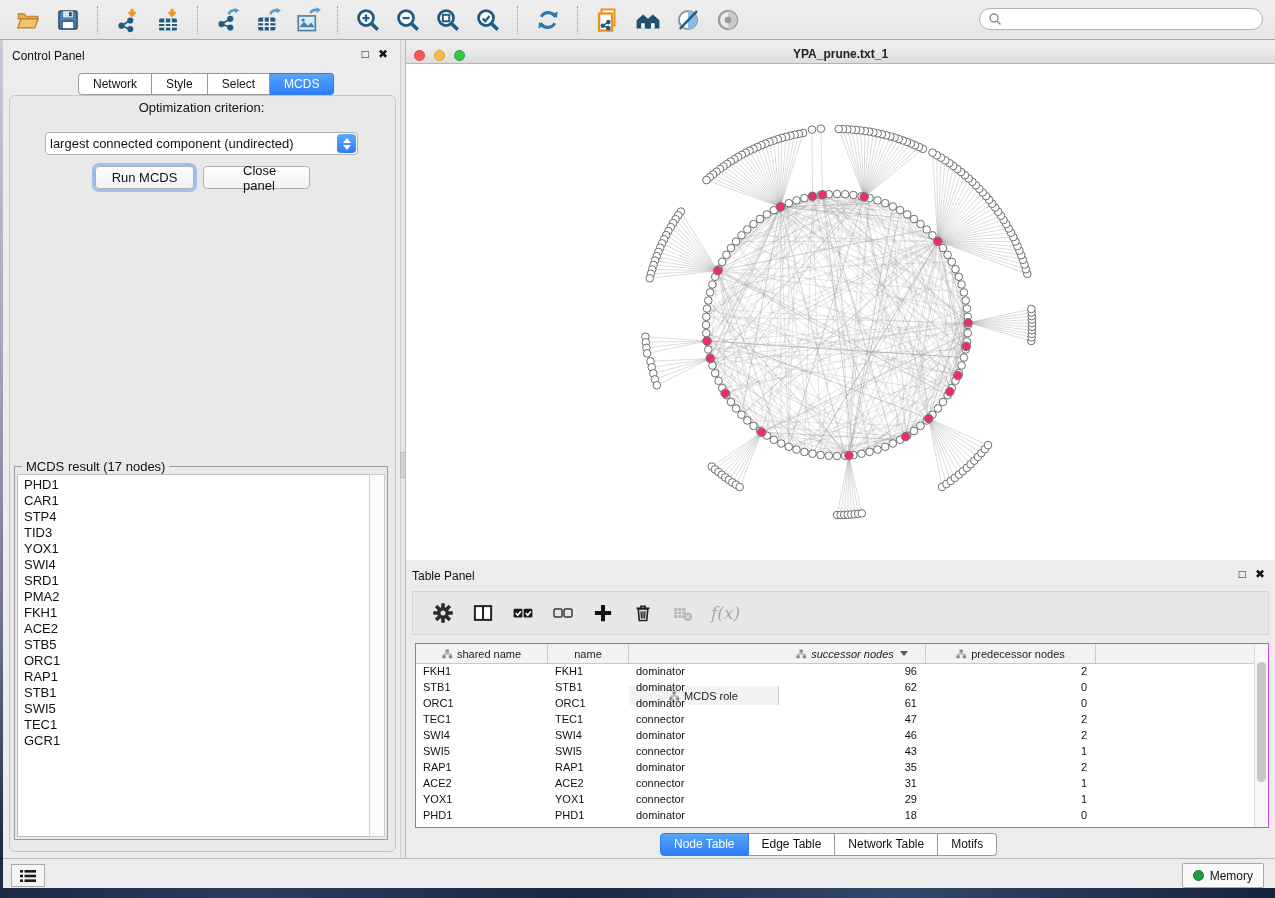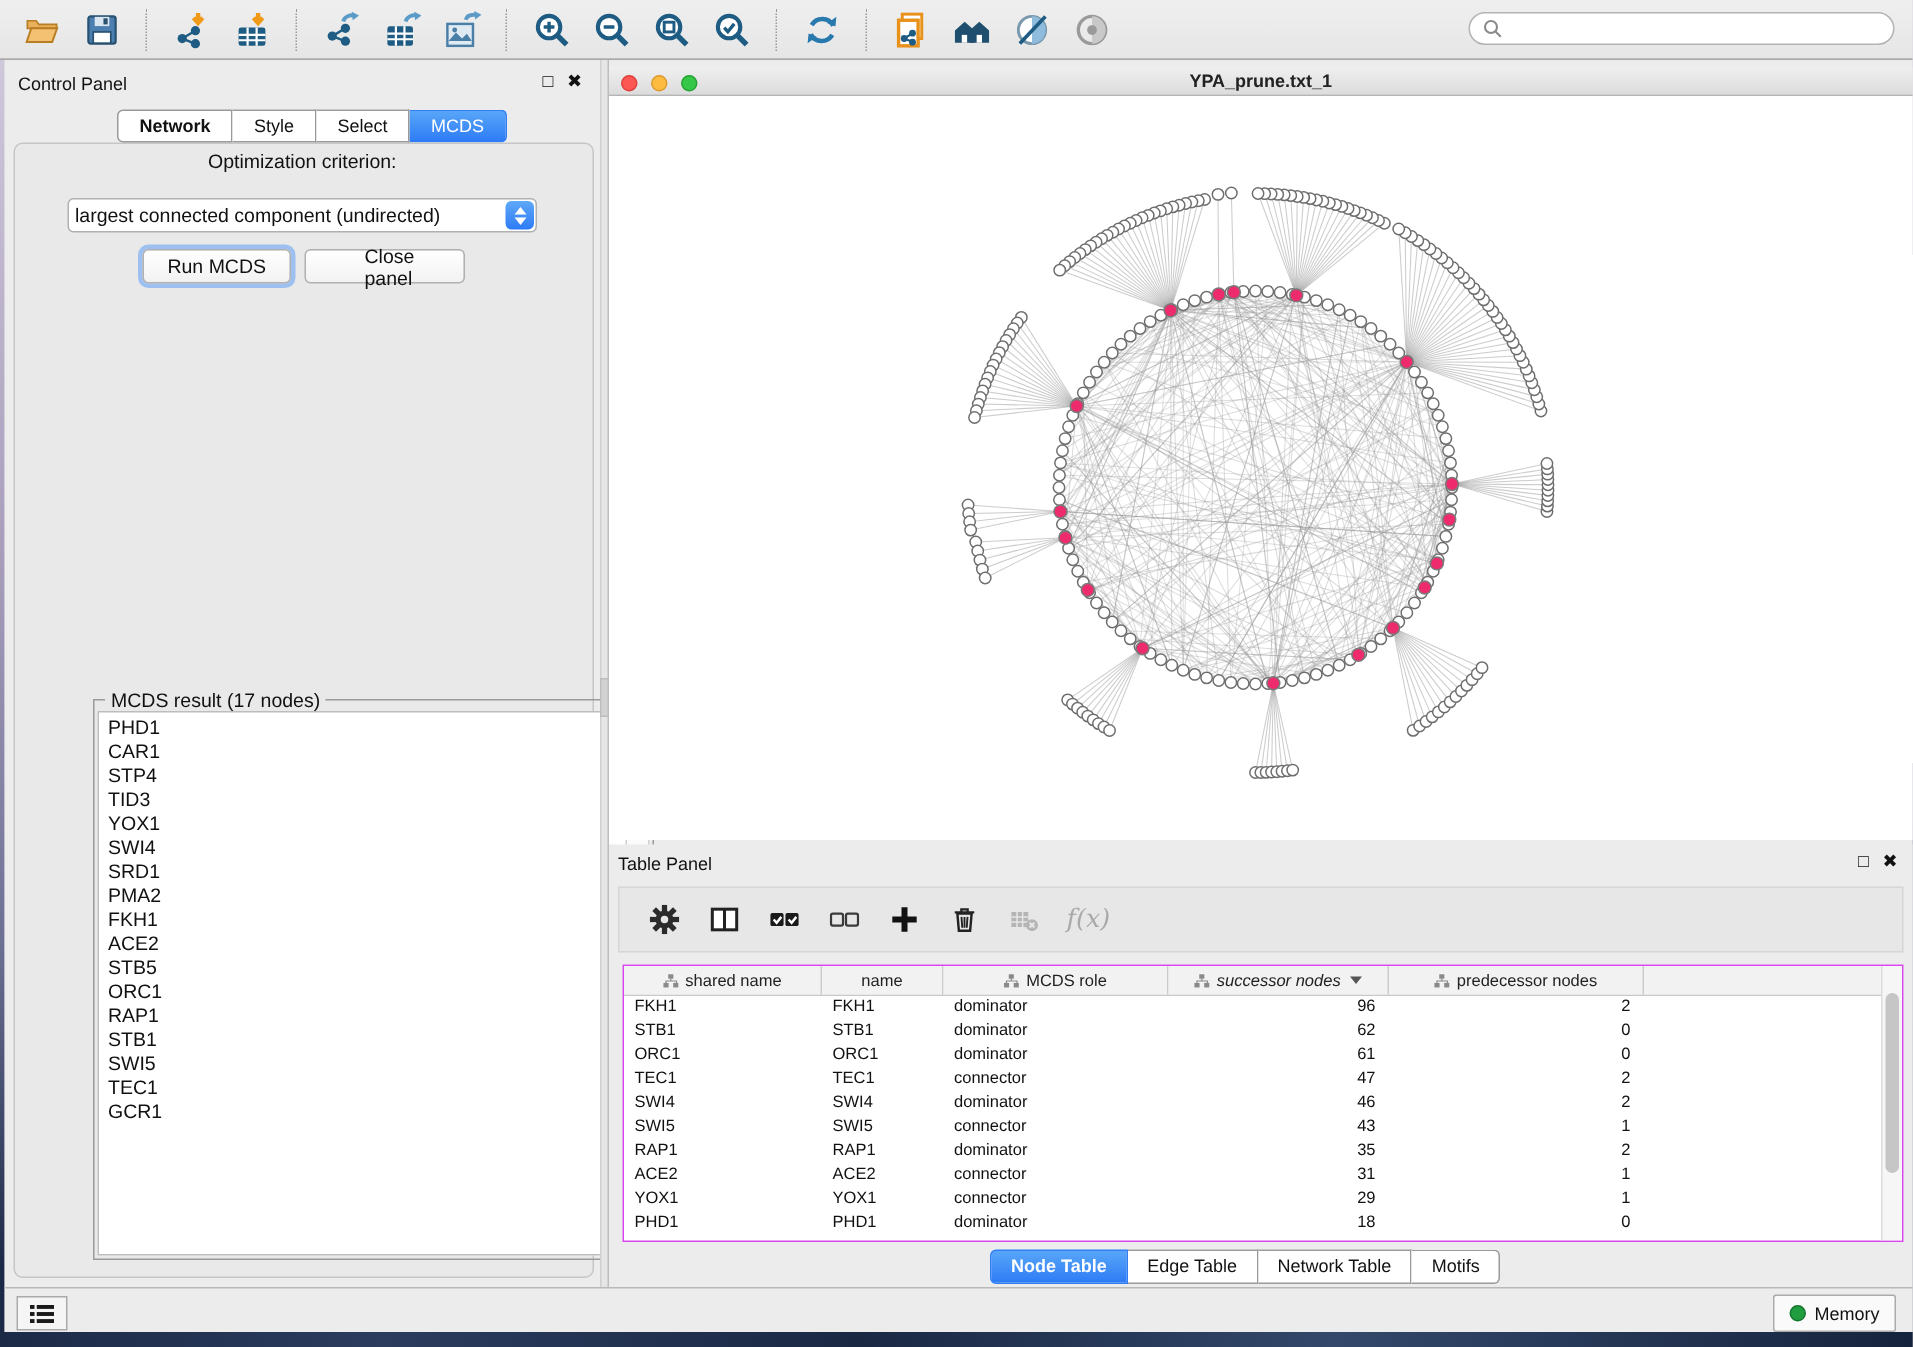--- a/index.html
+++ b/index.html
@@ -26,39 +26,39 @@
   
   .cp{left:3px;top:40px;width:397px;height:818px;background:#ececec;}
   .cp-title{position:absolute;left:9px;top:9px;font-size:12px;color:#111;}
   .winbtns{position:absolute;top:8px;display:flex;gap:9px;align-items:center;}
   .cp .winbtns{right:12px;}
   .wb{font-size:12px;color:#111;line-height:12px;cursor:default;}
   .seg-row{position:absolute;display:flex;}
   .cp-tabs{left:75px;top:33px;}
   .seg{height:20px;line-height:20px;padding:0 14px;font-size:12px;background:#fff;border:1px solid #9a9a9a;
     border-left:none;color:#111;}
-  .seg:first-child{border-left:1px solid #9a9a9a;border-radius:4px 0 0 4px;font-weight:bold;}
+  .seg:first-child{border-left:1px solid #9a9a9a;border-radius:4px 0 0 4px;}
   .seg:last-child{border-radius:0 4px 4px 0;}
   .seg.active{background:linear-gradient(#58a6f8,#2e7cf6);color:#fff;border-color:#2e7cf6;}
   .cp-card{position:absolute;left:6px;top:55px;width:385px;height:755px;background:#e9e9e9;
     border:1px solid #c6c6c6;border-radius:6px;}
   .opt-label{position:absolute;left:0;top:60px;width:100%;text-align:center;font-size:13px;color:#111;}
   .dropdown{position:absolute;left:42px;top:92px;width:313px;height:23px;background:#fff;border:1px solid #b0b0b0;
     border-radius:4px;display:flex;align-items:center;box-sizing:border-box;}
   .dropdown .dtext{flex:1;font-size:13px;padding-left:4px;color:#111;white-space:nowrap;overflow:hidden;}
   .stepper{width:19px;height:19px;margin-right:1px;border-radius:4px;background:linear-gradient(#5fa9f8,#2d7bf6);
     display:flex;flex-direction:column;align-items:center;justify-content:center;gap:2px;}
   .tri-up{width:0;height:0;border-left:4px solid transparent;border-right:4px solid transparent;border-bottom:5px solid #fff;}
   .tri-dn{width:0;height:0;border-left:4px solid transparent;border-right:4px solid transparent;border-top:5px solid #fff;}
   .btn{position:absolute;height:23px;background:linear-gradient(#ffffff,#f2f2f2);border:1px solid #b0b0b0;
     border-radius:4px;font-size:13px;color:#111;display:flex;align-items:center;justify-content:center;box-sizing:border-box;}
   .btn.focusring{box-shadow:0 0 0 3px rgba(94,158,245,.55);}
   .run-btn{left:92px;top:126px;width:99px;}
   .closep-btn{left:200px;top:126px;width:107px;padding-left:39px;}
-  .groupbox{position:absolute;left:11px;top:426px;width:372px;height:372px;border:1px solid #9a9a9a;margin-left:48px;}
+  .groupbox{position:absolute;left:11px;top:426px;width:372px;height:372px;border:1px solid #9a9a9a;}
   .groupbox .gb-title{position:absolute;left:7px;top:-8px;background:#e9e9e9;padding:0 4px;font-size:13px;color:#111;}
   .mcds-list{position:absolute;left:2px;top:7px;right:16px;bottom:2px;background:#fff;border:1px solid #bdbdbd;
     overflow:hidden;padding:2px 0 0 6px;}
   .mcds-list .li{font-size:13px;line-height:16px;color:#111;}
   .gb-scroll{position:absolute;top:7px;right:2px;bottom:2px;width:14px;background:#fbfbfb;border:1px solid #cfcfcf;}
   
   .vsplit{left:400px;top:40px;width:6px;height:818px;background:#e6e6e6;border-left:1px solid #cfcfcf;border-right:1px solid #bdbdbd;box-sizing:border-box;}
   .vgrip{position:absolute;left:400px;top:452px;width:6px;height:26px;background:#d2d2d2;border:1px solid #bdbdbd;box-sizing:border-box;}
   
   .netwin{left:406px;top:45px;width:869px;height:515px;}
@@ -1193,21 +1193,21 @@
             <rect x="3.5" y="0.5" width="3.4" height="3" fill="#8a8a8a"></rect>
             <rect x="0.3" y="6.3" width="3.4" height="3" fill="#8a8a8a"></rect>
             <rect x="6.8" y="6.3" width="3.4" height="3" fill="#8a8a8a"></rect>
             <path d="M5.2 3.5v1.5H2v1.3M5.2 5H9v1.3" fill="none" stroke="#8a8a8a" stroke-width=".8"></path>
           </svg>
           <span>shared name</span>
         </div>
         <div class="th" style="width: 81px;">
           <span>name</span>
         </div>
-        <div class="th" style="width: 150px;">
+        <div class="th" style="width: 150px; margin-top: 42px;">
           <svg width="11" height="10" viewBox="0 0 11 10">
             <rect x="3.5" y="0.5" width="3.4" height="3" fill="#8a8a8a"></rect>
             <rect x="0.3" y="6.3" width="3.4" height="3" fill="#8a8a8a"></rect>
             <rect x="6.8" y="6.3" width="3.4" height="3" fill="#8a8a8a"></rect>
             <path d="M5.2 3.5v1.5H2v1.3M5.2 5H9v1.3" fill="none" stroke="#8a8a8a" stroke-width=".8"></path>
           </svg>
           <span>MCDS role</span>
         </div>
         <div class="th" style="width: 147px; font-style: italic;">
           <svg width="11" height="10" viewBox="0 0 11 10">

